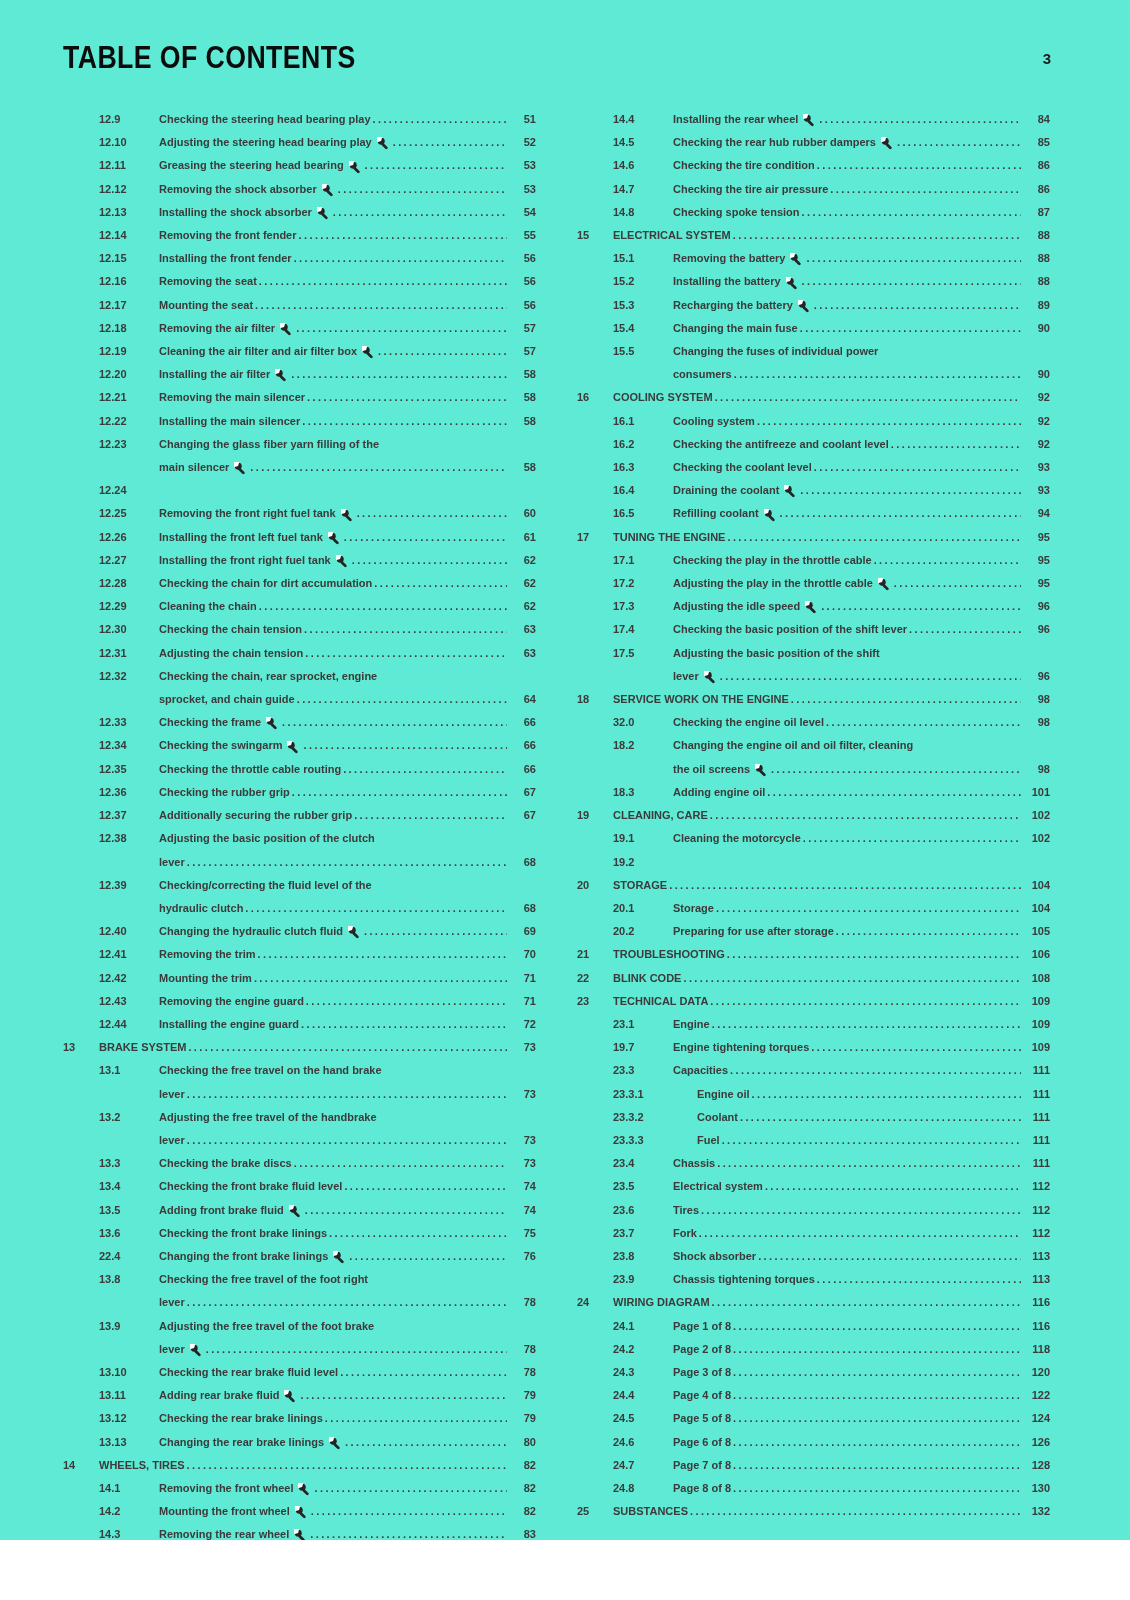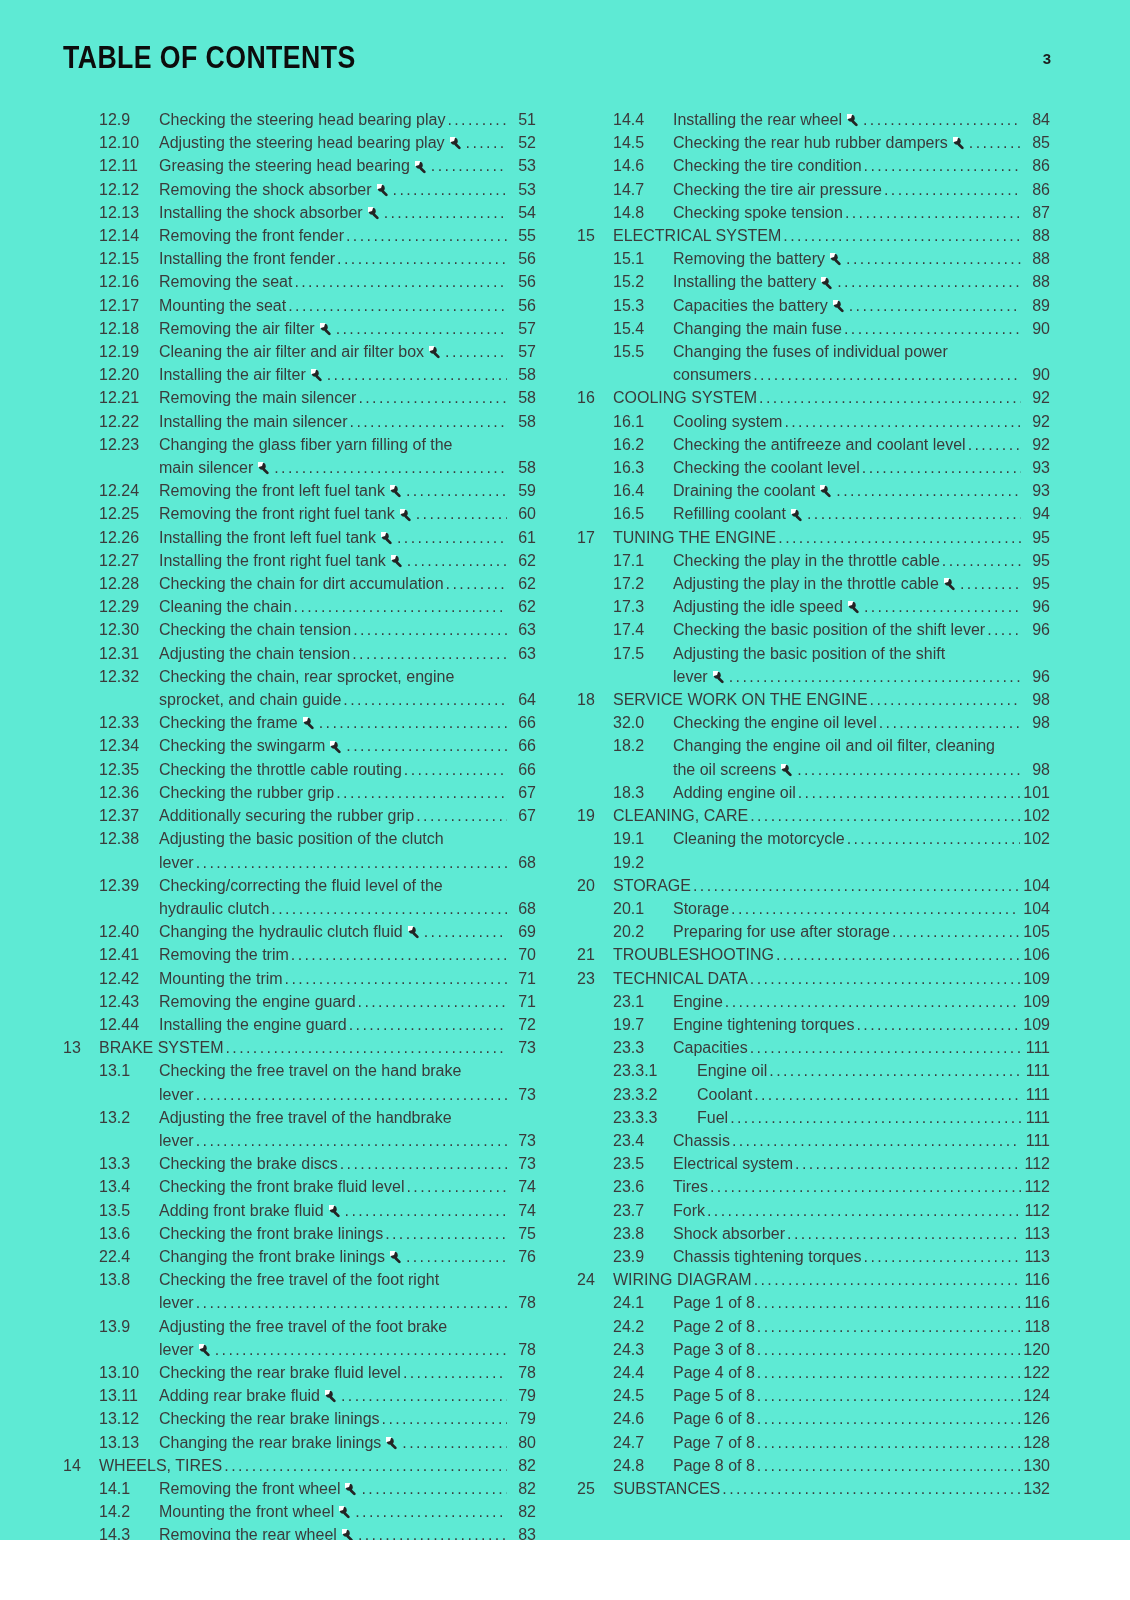--- a/index.html
+++ b/index.html
@@ -23,21 +23,21 @@
     font-size: 31px; font-weight: 700;
     color: #0c0c0c;
     white-space: nowrap;
     transform: scaleX(0.86);
     transform-origin: left top;
     letter-spacing: 0.5px;
   }
   .pagenum { font-size: 15px; font-weight: 700; color: #1d1d1d; margin-top: 10px; }
 
   .columns { display: flex; gap: 41px; }
-  .col { width: 473px; flex: none; font-size: 16px; line-height: 23.2px; }
+  .col { width: 473px; flex: none; font-size: 11px; line-height: 23.2px; font-weight: bold; }
 
   .row { display: flex; align-items: flex-start; }
   .num { flex: none; }
   .chapter > .num { width: 36px; }
   .sub    { padding-left: 36px; }
   .sub > .num { width: 60px; }
   .subsub { padding-left: 36px; }
   .subsub > .num { width: 84px; }
 
   .body { flex: 1 1 auto; min-width: 0; display: block; }
@@ -266,34 +266,20 @@
                 </g>
                 <path d="M0 0 L6.6 0 L5.0 5.0 L0 6.6 Z" fill="#ffffff"></path>
               </svg>
               <span class="dots"></span>
               <span class="pg">58</span>
             </span>
           </span>
         </div>
         <div class="row sub">
           <span class="num">12.24</span>
-          <span class="body">
-            <span class="line">
-              <span class="txt">Removing the front left fuel tank</span>
-              <svg class="wrench" viewBox="0 0 16 16">
-                <g fill="#242424">
-                  <circle cx="5.2" cy="5.2" r="4.3"></circle>
-                  <rect x="7" y="6.6" width="9.4" height="3.4" rx="1.7" transform="rotate(45 7 7)"></rect>
-                </g>
-                <path d="M0 0 L6.6 0 L5.0 5.0 L0 6.6 Z" fill="#ffffff"></path>
-              </svg>
-              <span class="dots"></span>
-              <span class="pg">59</span>
-            </span>
-          </span>
         </div>
         <div class="row sub">
           <span class="num">12.25</span>
           <span class="body">
             <span class="line">
               <span class="txt">Removing the front right fuel tank</span>
               <svg class="wrench" viewBox="0 0 16 16">
                 <g fill="#242424">
                   <circle cx="5.2" cy="5.2" r="4.3"></circle>
                   <rect x="7" y="6.6" width="9.4" height="3.4" rx="1.7" transform="rotate(45 7 7)"></rect>
@@ -894,21 +880,21 @@
               </svg>
               <span class="dots"></span>
               <span class="pg">88</span>
             </span>
           </span>
         </div>
         <div class="row sub">
           <span class="num">15.3</span>
           <span class="body">
             <span class="line">
-              <span class="txt">Capacities the battery</span>
+              <span class="txt">Recharging the battery</span>
               <svg class="wrench" viewBox="0 0 16 16">
                 <g fill="#242424">
                   <circle cx="5.2" cy="5.2" r="4.3"></circle>
                   <rect x="7" y="6.6" width="9.4" height="3.4" rx="1.7" transform="rotate(45 7 7)"></rect>
                 </g>
                 <path d="M0 0 L6.6 0 L5.0 5.0 L0 6.6 Z" fill="#ffffff"></path>
               </svg>
               <span class="dots"></span>
               <span class="pg">89</span>
             </span>
@@ -1198,20 +1184,30 @@
             </span>
           </span>
         </div>
         <div class="row chapter">
           <span class="num">21</span>
           <span class="body">
             <span class="line">
               <span class="txt">TROUBLESHOOTING</span>
               <span class="dots"></span>
               <span class="pg">106</span>
+            </span>
+          </span>
+        </div>
+        <div class="row chapter">
+          <span class="num">22</span>
+          <span class="body">
+            <span class="line">
+              <span class="txt">BLINK CODE</span>
+              <span class="dots"></span>
+              <span class="pg">108</span>
             </span>
           </span>
         </div>
         <div class="row chapter">
           <span class="num">23</span>
           <span class="body">
             <span class="line">
               <span class="txt">TECHNICAL DATA</span>
               <span class="dots"></span>
               <span class="pg">109</span>

